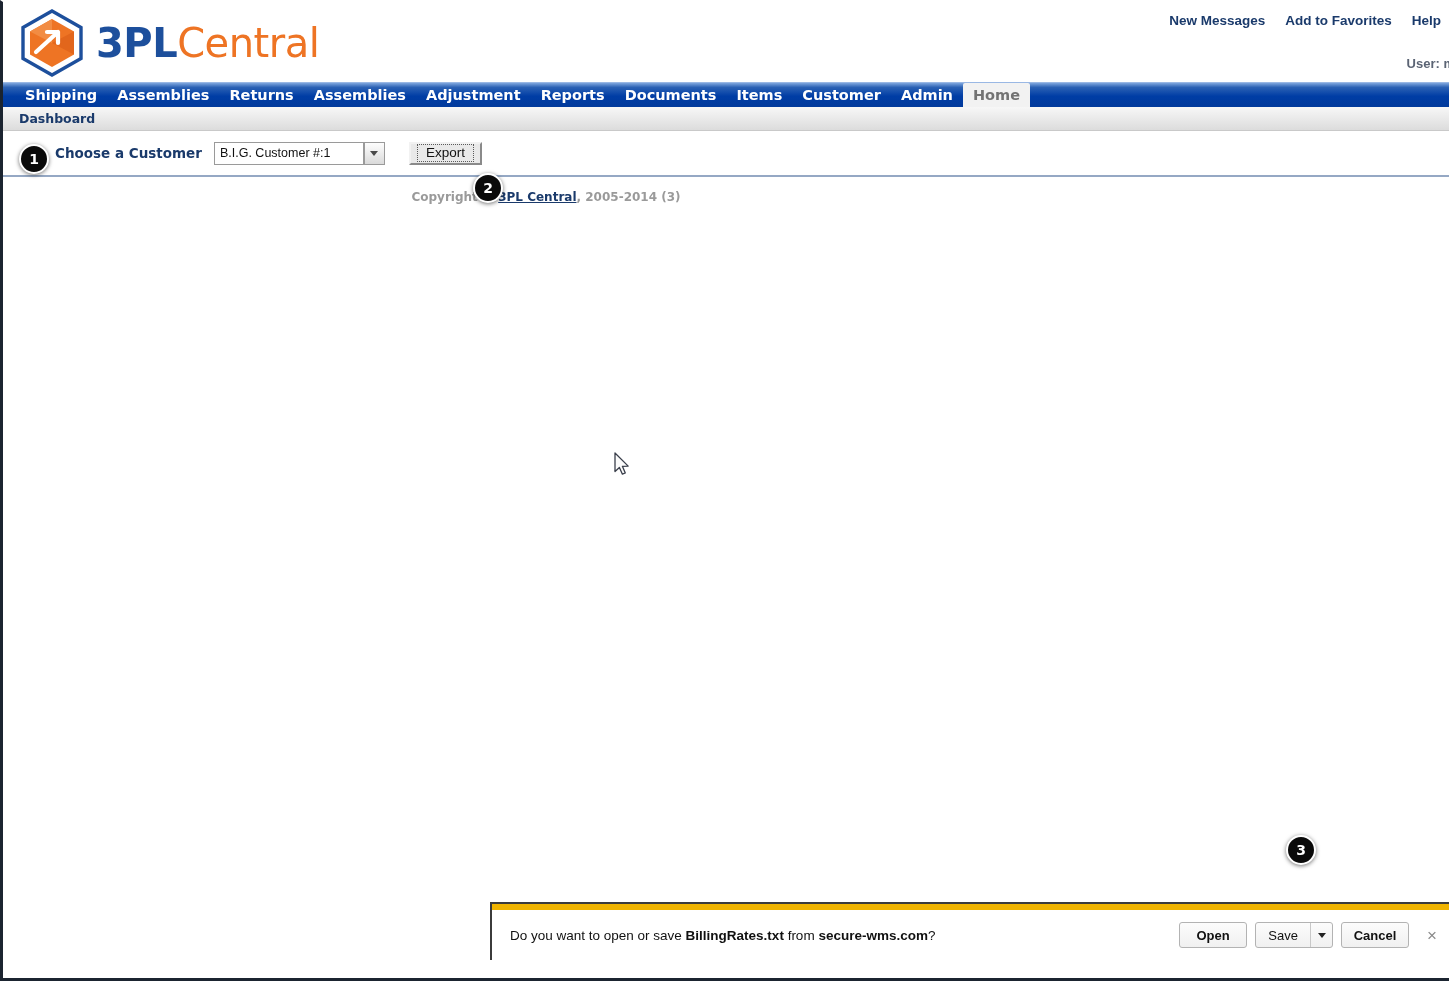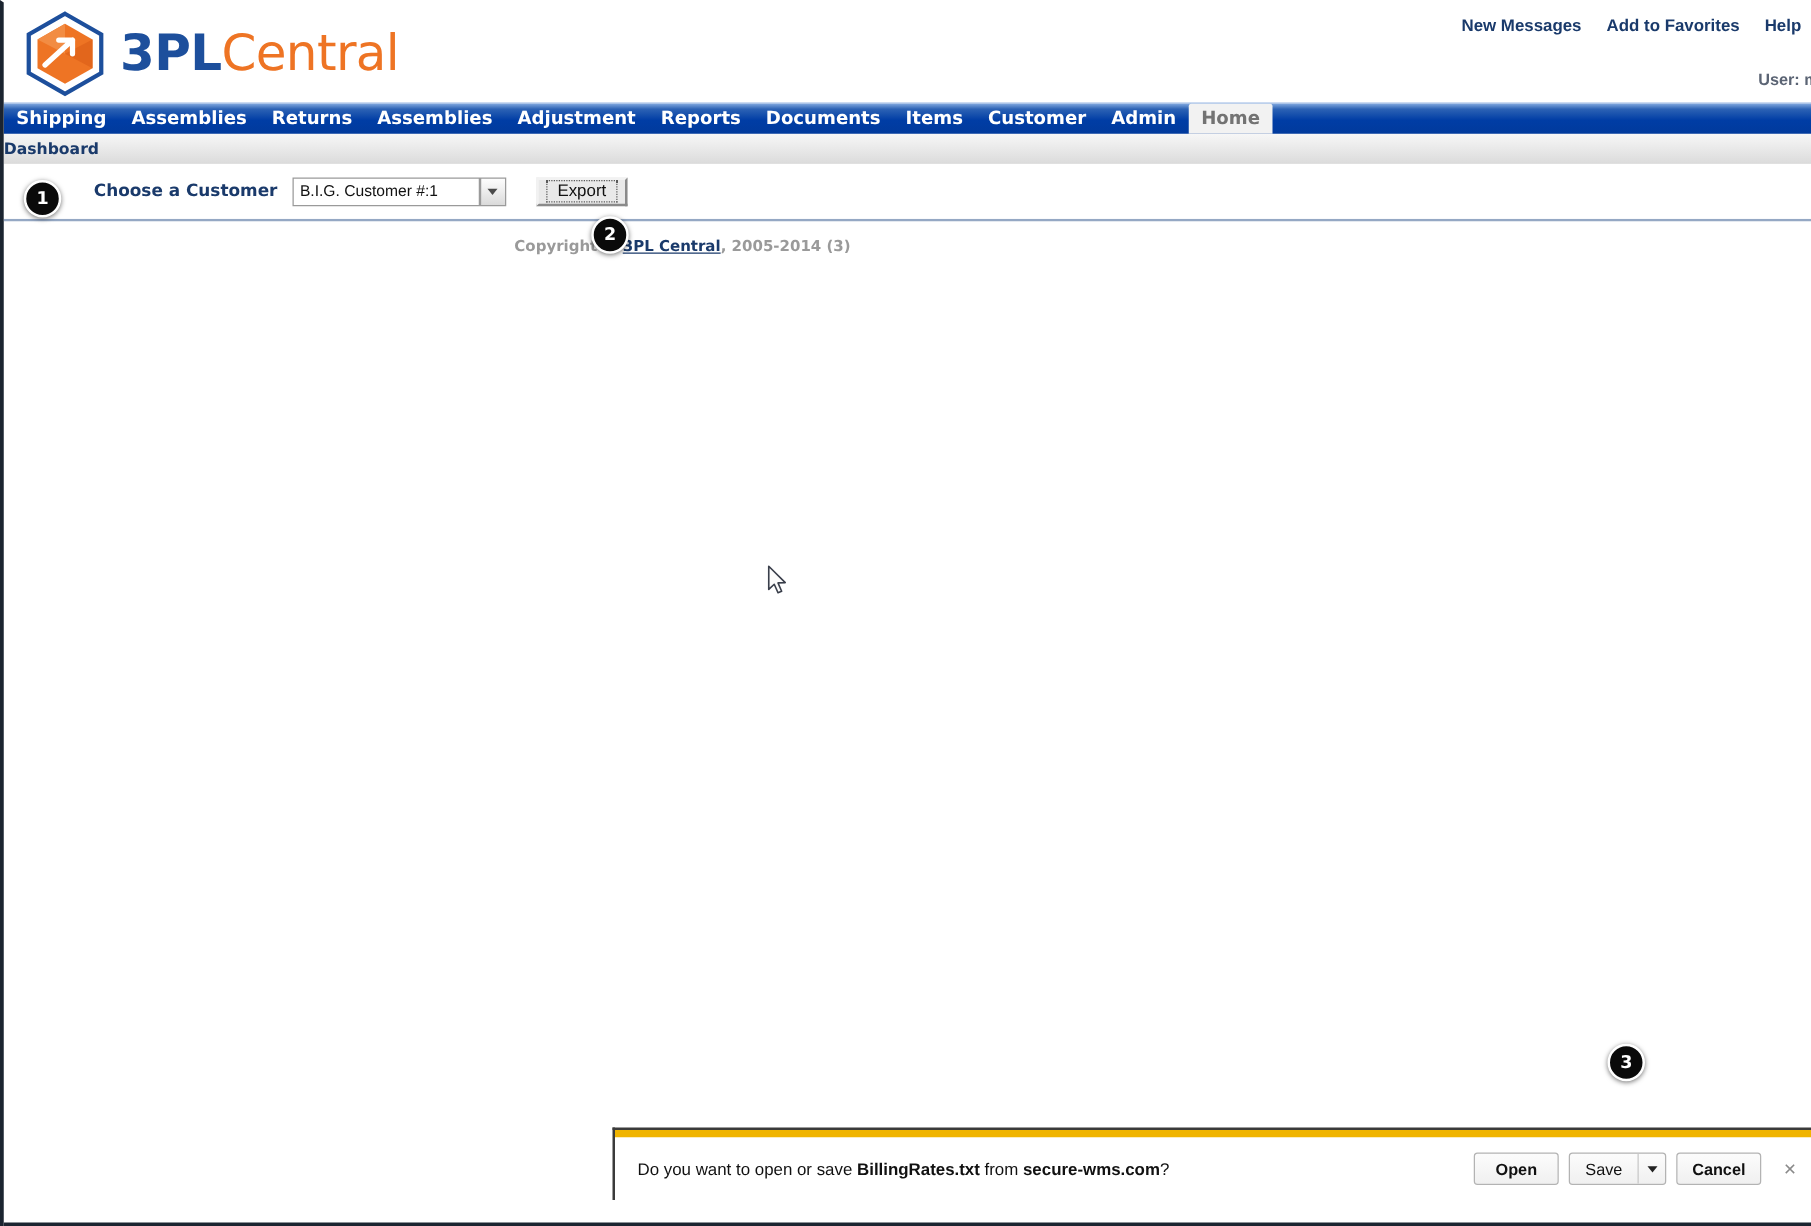--- a/index.html
+++ b/index.html
@@ -77,20 +77,21 @@
     overflow: hidden;
   }
 
   
   .navbar {
     position: relative;
     height: 25px;
     background: linear-gradient(to bottom, #7ea6de 0%, #2c62b4 18%, #003da5 55%, #013a9c 100%);
     display: flex;
     align-items: stretch;
+    padding-left: 12px;
     border-top: 1px solid #9ab8e4;
     text-align: right;
   }
   .navitem {
     color: #ffffff;
     font-size: 14.5px;
     font-weight: bold;
     line-height: 25px;
     padding: 0 10px;
     white-space: nowrap;
@@ -102,35 +103,36 @@
     color: #737373;
     border-radius: 2px 2px 0 0;
   }
 
   .subbar {
     height: 24px;
     background: linear-gradient(to bottom, #f7f7f7 0%, #e7e7e7 60%, #dcdcdc 100%);
     border-bottom: 1px solid #c9c9c9;
     display: flex;
     align-items: center;
+    padding-left: 16px;
   }
   .subbar .crumb {
     color: #1a3a6b;
     font-size: 12.5px;
     font-weight: bold;
     font-family: "DejaVu Sans", sans-serif;
   }
 
   
   .toolrow {
     position: relative;
     height: 44px;
     display: flex;
     align-items: center;
-    padding-left: 72px;
+    padding-left: 52px;
     background: #ffffff;
   }
   .choose-label {
     color: #1a3a6b;
     font-size: 13.5px;
     font-weight: bold;
     margin-right: 12px;
     font-family: "DejaVu Sans", sans-serif;
   }
   .select-box {

